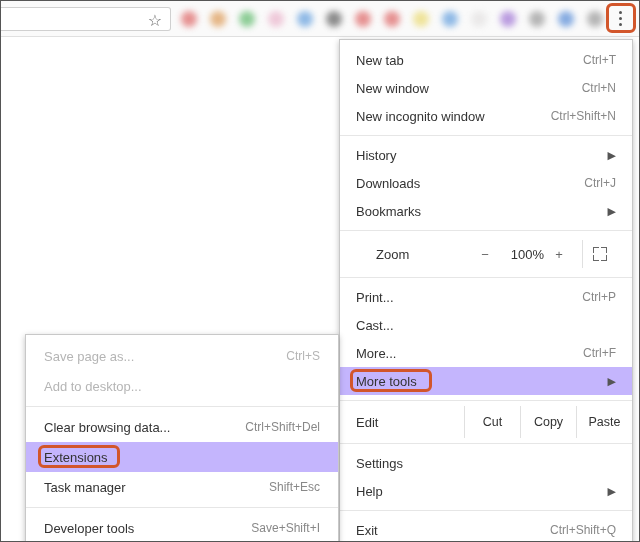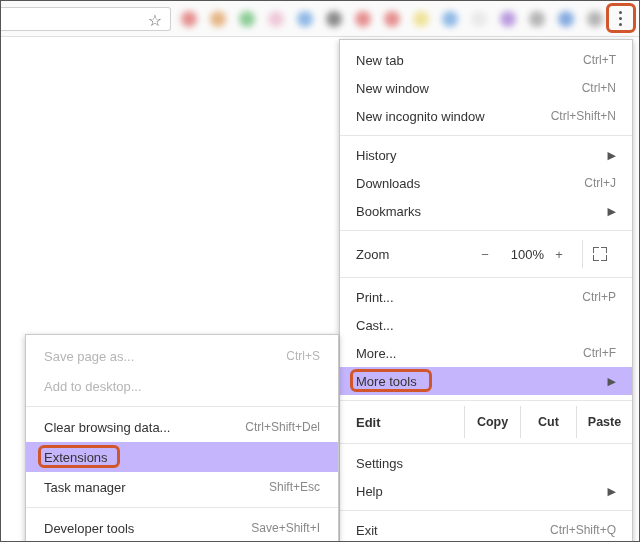--- a/index.html
+++ b/index.html
@@ -83,21 +83,21 @@
       align-items: center;
       padding: 0 16px;
       position: relative;
     }
     .menu-item .label { flex: 1; }
     .menu-item .shortcut { color: #888; font-size: 12px; }
     .menu-item .arrow { color: #555; font-size: 11px; margin-left: 4px; }
     .menu-sep { height: 1px; background: #e6e6e6; margin: 5px 0; }
     .menu-item.highlighted { background: #c4b5fd; }
     .zoom-row { height: 36px; display: flex; align-items: center; padding: 0 16px; }
-    .zoom-row .label { flex: 1; }
+    .zoom-row .label { flex: 1; margin-left: 20px; }
     .zoom-ctrl { display: flex; align-items: center; gap: 0; }
     .zoom-btn {
       width: 30px; height: 28px;
       display: flex; align-items: center; justify-content: center;
       color: #666;
       cursor: pointer;
     }
     .zoom-val { width: 44px; text-align: right; }
     .fs-btn {
       width: 34px; height: 28px;
@@ -111,21 +111,21 @@
       border: 1.5px solid #666;
     }
     .fs-icon::before { top: 0; left: 0; border-right: none; border-bottom: none; }
     .fs-icon::after { bottom: 0; right: 0; border-left: none; border-top: none; }
     .fs-icon i::before, .fs-icon i::after {
       content: ""; position: absolute; width: 5px; height: 5px;
       border: 1.5px solid #666;
     }
     .fs-icon i::before { top: 0; right: 0; border-left: none; border-bottom: none; }
     .fs-icon i::after { bottom: 0; left: 0; border-right: none; border-top: none; }
-    .edit-row { height: 32px; display: flex; align-items: center; padding: 0 0 0 16px; font-weight: bold; }
+    .edit-row { height: 32px; display: flex; align-items: center; padding: 0 0 0 16px; }
     .edit-row .label { flex: 1; }
     .edit-btn {
       width: 56px; height: 32px;
       display: flex; align-items: center; justify-content: center;
       border-left: 1px solid #e0e0e0;
       font-size: 12.5px;
     }
     .pill-highlight {
       position: absolute;
       border: 3px solid #d2562b;
@@ -231,22 +231,22 @@
     <span class="shortcut">Ctrl+F</span>
   </div>
   <div class="menu-item highlighted" style="position:relative;">
     <span class="label">More tools</span>
     <span class="arrow">▶</span>
     <div class="pill-highlight" style="left:10px; top:2px; width:82px; height:23px;"></div>
   </div>
   <div class="menu-sep"></div>
   <div class="edit-row">
     <span class="label">Edit</span>
+    <span class="edit-btn">Cut</span>
     <span class="edit-btn">Copy</span>
-    <span class="edit-btn">Cut</span>
     <span class="edit-btn">Paste</span>
   </div>
   <div class="menu-sep"></div>
   <div class="menu-item">
     <span class="label">Settings</span>
   </div>
   <div class="menu-item">
     <span class="label">Help</span>
     <span class="arrow">▶</span>
   </div>

